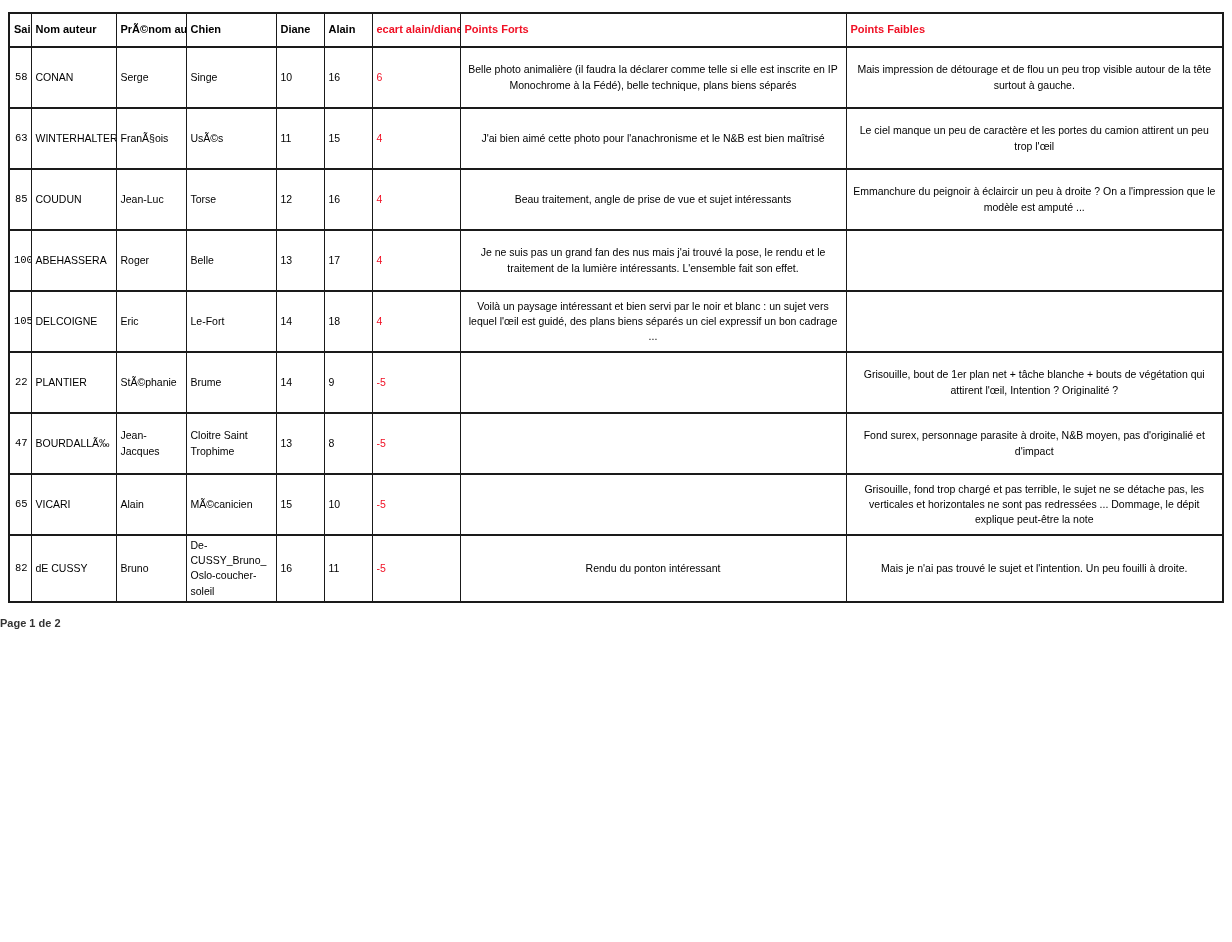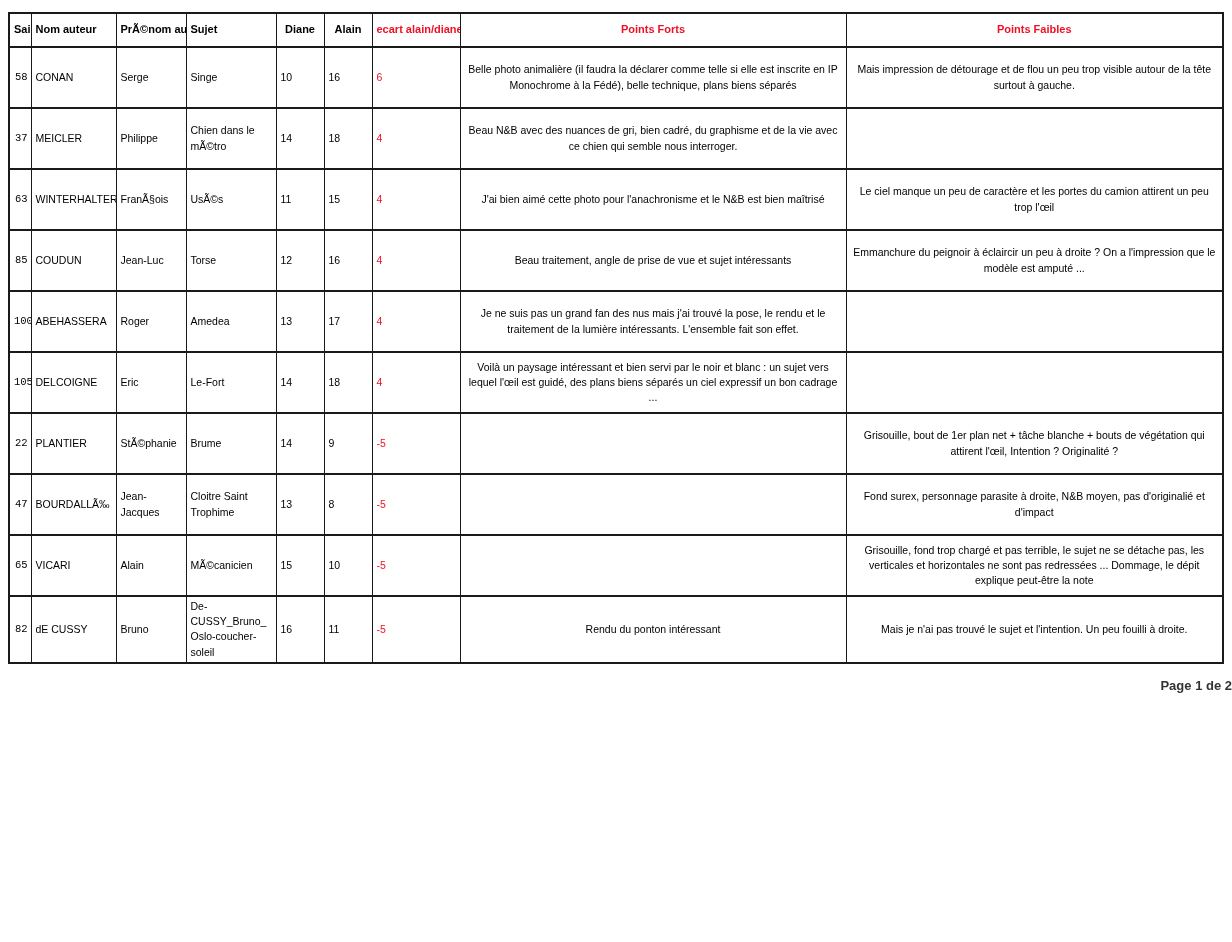--- a/index.html
+++ b/index.html
@@ -28,32 +28,32 @@
     padding: 2px 4px;
     overflow: hidden;
   }
   th {
     font-weight: bold;
     font-size: 11px;
     height: 34px;
     text-align: left;
     white-space: nowrap;
   }
-  th.center { text-align: center; }
+  th.center { text-align: left; }
   th.red, td.red { color: #f01024; }
   td { height: 61px; }
   td.num-right { text-align: right; padding-right: 3px; font-family: Liberation Mono, monospace; }
   td.num-center { text-align: left; }
   td.titre { overflow-wrap: anywhere; word-break: break-word; }
   td.comment { text-align: center; }
   .footer {
     width: 100%;
-    text-align: right;
+    text-align: left;
     margin-top: 14px;
-    font-size: 13px;
+    font-size: 11px;
     font-weight: bold;
     color: #333333;
   }
   
   col.c-saisie { width: 22px; }
   col.c-nom { width: 85px; }
   col.c-prenom { width: 70px; }
   col.c-titre { width: 90px; }
   col.c-diane { width: 48px; }
   col.c-alain { width: 48px; }
@@ -76,52 +76,41 @@
         <col class="c-alain">
         <col class="c-ecart">
         <col class="c-forts">
         <col class="c-faibles">
     </colgroup>
     <thead>
       <tr>
         <th>Saisie</th>
         <th>Nom auteur</th>
         <th>PrÃ©nom auteur</th>
-        <th>Sujet</th>
+        <th>Chien</th>
         <th class="center">Diane</th>
         <th class="center">Alain</th>
         <th class="center red">ecart alain/diane</th>
         <th class="center red">Points Forts</th>
         <th class="center red">Points Faibles</th>
       </tr>
     </thead>
     <tbody>
         <tr>
     <td class="num-right">58</td>
     <td>CONAN</td>
     <td>Serge</td>
     <td class="titre">Singe</td>
     <td class="num-center">10</td>
     <td class="num-center">16</td>
     <td class="num-center red">6</td>
     <td class="comment">Belle photo animalière (il faudra la déclarer comme telle si elle est inscrite en IP Monochrome à la Fédé), belle technique, plans biens séparés</td>
     <td class="comment">Mais impression de détourage et de flou un peu trop visible autour de la tête surtout à gauche.</td>
   </tr>
         <tr>
-    <td class="num-right">37</td>
-    <td>MEICLER</td>
-    <td>Philippe</td>
-    <td class="titre">Chien dans le mÃ©tro</td>
-    <td class="num-center">14</td>
-    <td class="num-center">18</td>
-    <td class="num-center red">4</td>
-    <td class="comment">Beau N&amp;B avec des nuances de gri, bien cadré, du graphisme et de la vie avec ce chien qui semble nous interroger.</td>
-    <td class="comment"></td>
-  </tr>
-        <tr>
     <td class="num-right">63</td>
     <td>WINTERHALTER</td>
     <td>FranÃ§ois</td>
     <td class="titre">UsÃ©s</td>
     <td class="num-center">11</td>
     <td class="num-center">15</td>
     <td class="num-center red">4</td>
     <td class="comment">J'ai bien aimé cette photo pour l'anachronisme et le N&amp;B est bien maîtrisé</td>
     <td class="comment">Le ciel manque un peu de caractère et les portes du camion attirent un peu trop l'œil</td>
   </tr>
@@ -133,21 +122,21 @@
     <td class="num-center">12</td>
     <td class="num-center">16</td>
     <td class="num-center red">4</td>
     <td class="comment">Beau traitement, angle de prise de vue et sujet intéressants</td>
     <td class="comment">Emmanchure du peignoir à éclaircir un peu à droite ? On a l'impression que le modèle est amputé ...</td>
   </tr>
         <tr>
     <td class="num-right">100</td>
     <td>ABEHASSERA</td>
     <td>Roger</td>
-    <td class="titre">Amedea</td>
+    <td class="titre">Belle</td>
     <td class="num-center">13</td>
     <td class="num-center">17</td>
     <td class="num-center red">4</td>
     <td class="comment">Je ne suis pas un grand fan des nus mais j'ai trouvé la pose, le rendu et le traitement de la lumière intéressants. L'ensemble fait son effet.</td>
     <td class="comment"></td>
   </tr>
         <tr>
     <td class="num-right">105</td>
     <td>DELCOIGNE</td>
     <td>Eric</td>

